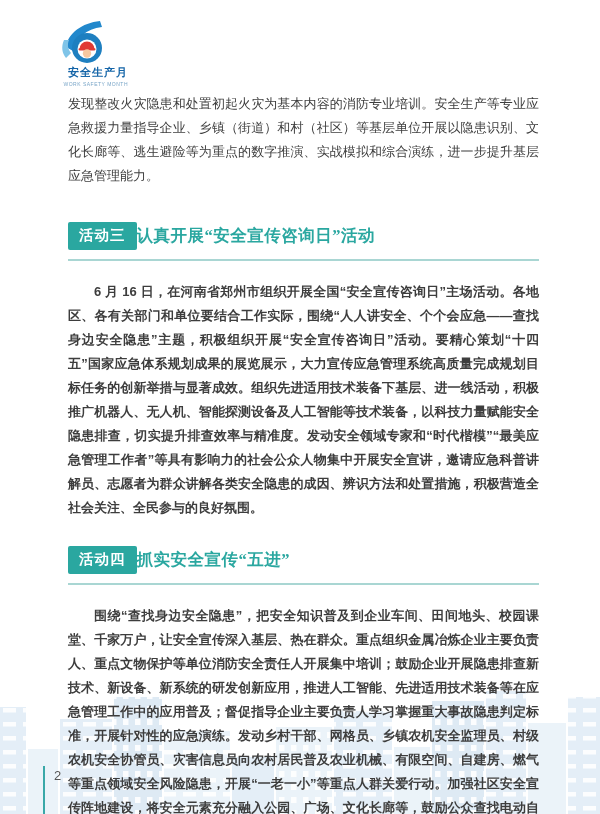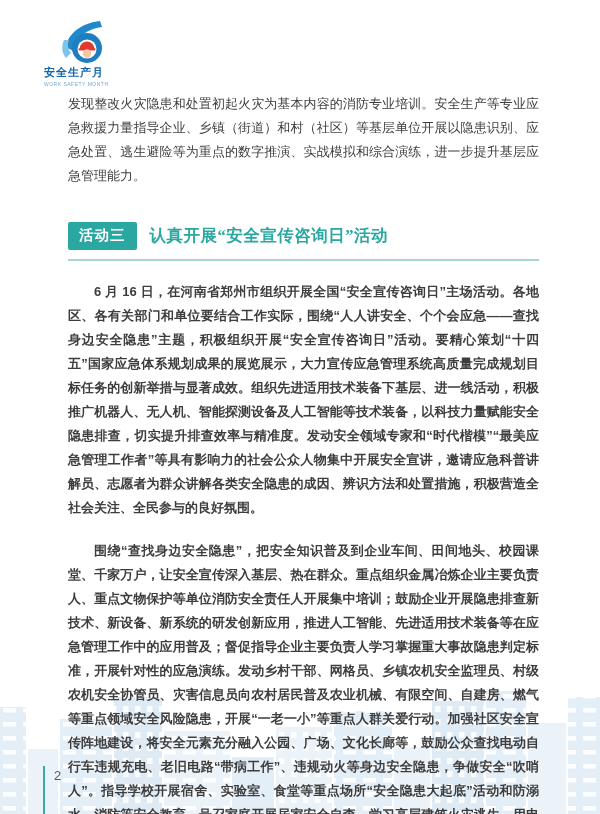--- a/index.html
+++ b/index.html
@@ -15,21 +15,21 @@
     background: #ffffff;
     overflow: hidden;
   }
 
   
   .logo {
     position: absolute;
     left: 44px;
     top: 20px;
     width: 84px;
-    text-align: left;
+    text-align: right;
   }
   .logo-mark { display: block; margin: 0 auto; }
   .logo-title {
     margin-top: 1px;
     font-size: 11px;
     font-weight: bold;
     color: #1565a8;
     letter-spacing: 1px;
   }
   .logo-subtitle {
@@ -69,21 +69,20 @@
     padding: 4px 11px 5px 11px;
     border-radius: 2px;
     letter-spacing: 1px;
     flex: 0 0 auto;
   }
   .section-title {
     font-family: "Liberation Serif", "DejaVu Serif", serif;
     color: #2aa7a0;
     font-size: 16.5px;
     font-weight: bold;
-    margin-left: 13px;
     letter-spacing: 0.5px;
   }
   .section-body { margin-top: 19px; font-weight: bold; }
 
   
   .page-number-block {
     position: absolute;
     left: 43px;
     bottom: 0;
     height: 48px;
@@ -156,28 +155,32 @@
       <path d="M19.5 29 a7.5 7.5 0 0 1 15 0 Z" fill="#e03a34"></path>
       <rect x="18.5" y="28.2" width="17" height="2.2" rx="1.1" fill="#e03a34"></rect>
       <circle cx="27" cy="33.5" r="4.2" fill="#f7c8a0"></circle>
     </svg>
     <div class="logo-title">安全生产月</div>
     <div class="logo-subtitle">WORK SAFETY MONTH</div>
   </div>
 
   <div class="content">
 
-    <p class="para">发现整改火灾隐患和处置初起火灾为基本内容的消防专业培训。安全生产等专业应急救援力量指导企业、乡镇（街道）和村（社区）等基层单位开展以隐患识别、应急处置、逃生避险等为重点的数字推演、实战模拟和综合演练，进一步提升基层应急管理能力。</p>
+    <p class="para">发现整改火灾隐患和处置初起火灾为基本内容的消防专业培训。安全生产等专业应急救援力量指导企业、乡镇（街道）和村（社区）等基层单位开展以隐患识别、文化长廊等、逃生避险等为重点的数字推演、实战模拟和综合演练，进一步提升基层应急管理能力。</p>
 
     <div class="section-header first">
       <span class="badge">活动三</span>
       <span class="section-title">认真开展“安全宣传咨询日”活动</span>
     </div>
     <p class="para indent section-body">6 月 16 日，在河南省郑州市组织开展全国“安全宣传咨询日”主场活动。各地区、各有关部门和单位要结合工作实际，围绕“人人讲安全、个个会应急——查找身边安全隐患”主题，积极组织开展“安全宣传咨询日”活动。要精心策划“十四五”国家应急体系规划成果的展览展示，大力宣传应急管理系统高质量完成规划目标任务的创新举措与显著成效。组织先进适用技术装备下基层、进一线活动，积极推广机器人、无人机、智能探测设备及人工智能等技术装备，以科技力量赋能安全隐患排查，切实提升排查效率与精准度。发动安全领域专家和“时代楷模”“最美应急管理工作者”等具有影响力的社会公众人物集中开展安全宣讲，邀请应急科普讲解员、志愿者为群众讲解各类安全隐患的成因、辨识方法和处置措施，积极营造全社会关注、全民参与的良好氛围。</p>
 
+    <div class="section-header second">
+      <span class="badge">活动四</span>
+      <span class="section-title">抓实安全宣传“五进”</span>
+    </div>
     <p class="para indent section-body">围绕“查找身边安全隐患”，把安全知识普及到企业车间、田间地头、校园课堂、千家万户，让安全宣传深入基层、热在群众。重点组织金属冶炼企业主要负责人、重点文物保护等单位消防安全责任人开展集中培训；鼓励企业开展隐患排查新技术、新设备、新系统的研发创新应用，推进人工智能、先进适用技术装备等在应急管理工作中的应用普及；督促指导企业主要负责人学习掌握重大事故隐患判定标准，开展针对性的应急演练。发动乡村干部、网格员、乡镇农机安全监理员、村级农机安全协管员、灾害信息员向农村居民普及农业机械、有限空间、自建房、燃气等重点领域安全风险隐患，开展“一老一小”等重点人群关爱行动。加强社区安全宣传阵地建设，将安全元素充分融入公园、广场、文化长廊等，鼓励公众查找电动自行车违规充电、老旧电路“带病工作”、违规动火等身边安全隐患，争做安全“吹哨人”。指导学校开展宿舍、实验室、食堂等重点场所“安全隐患大起底”活动和防溺水、消防等安全教育。号召家庭开展居家安全自查，学习高层建筑火灾逃生、用电用气等安全知识，掌握自救互救技能。</p>
 
   </div>
 
   <div class="page-number-block">
     <div class="page-number">2</div>
   </div>
 
 </div>
 

